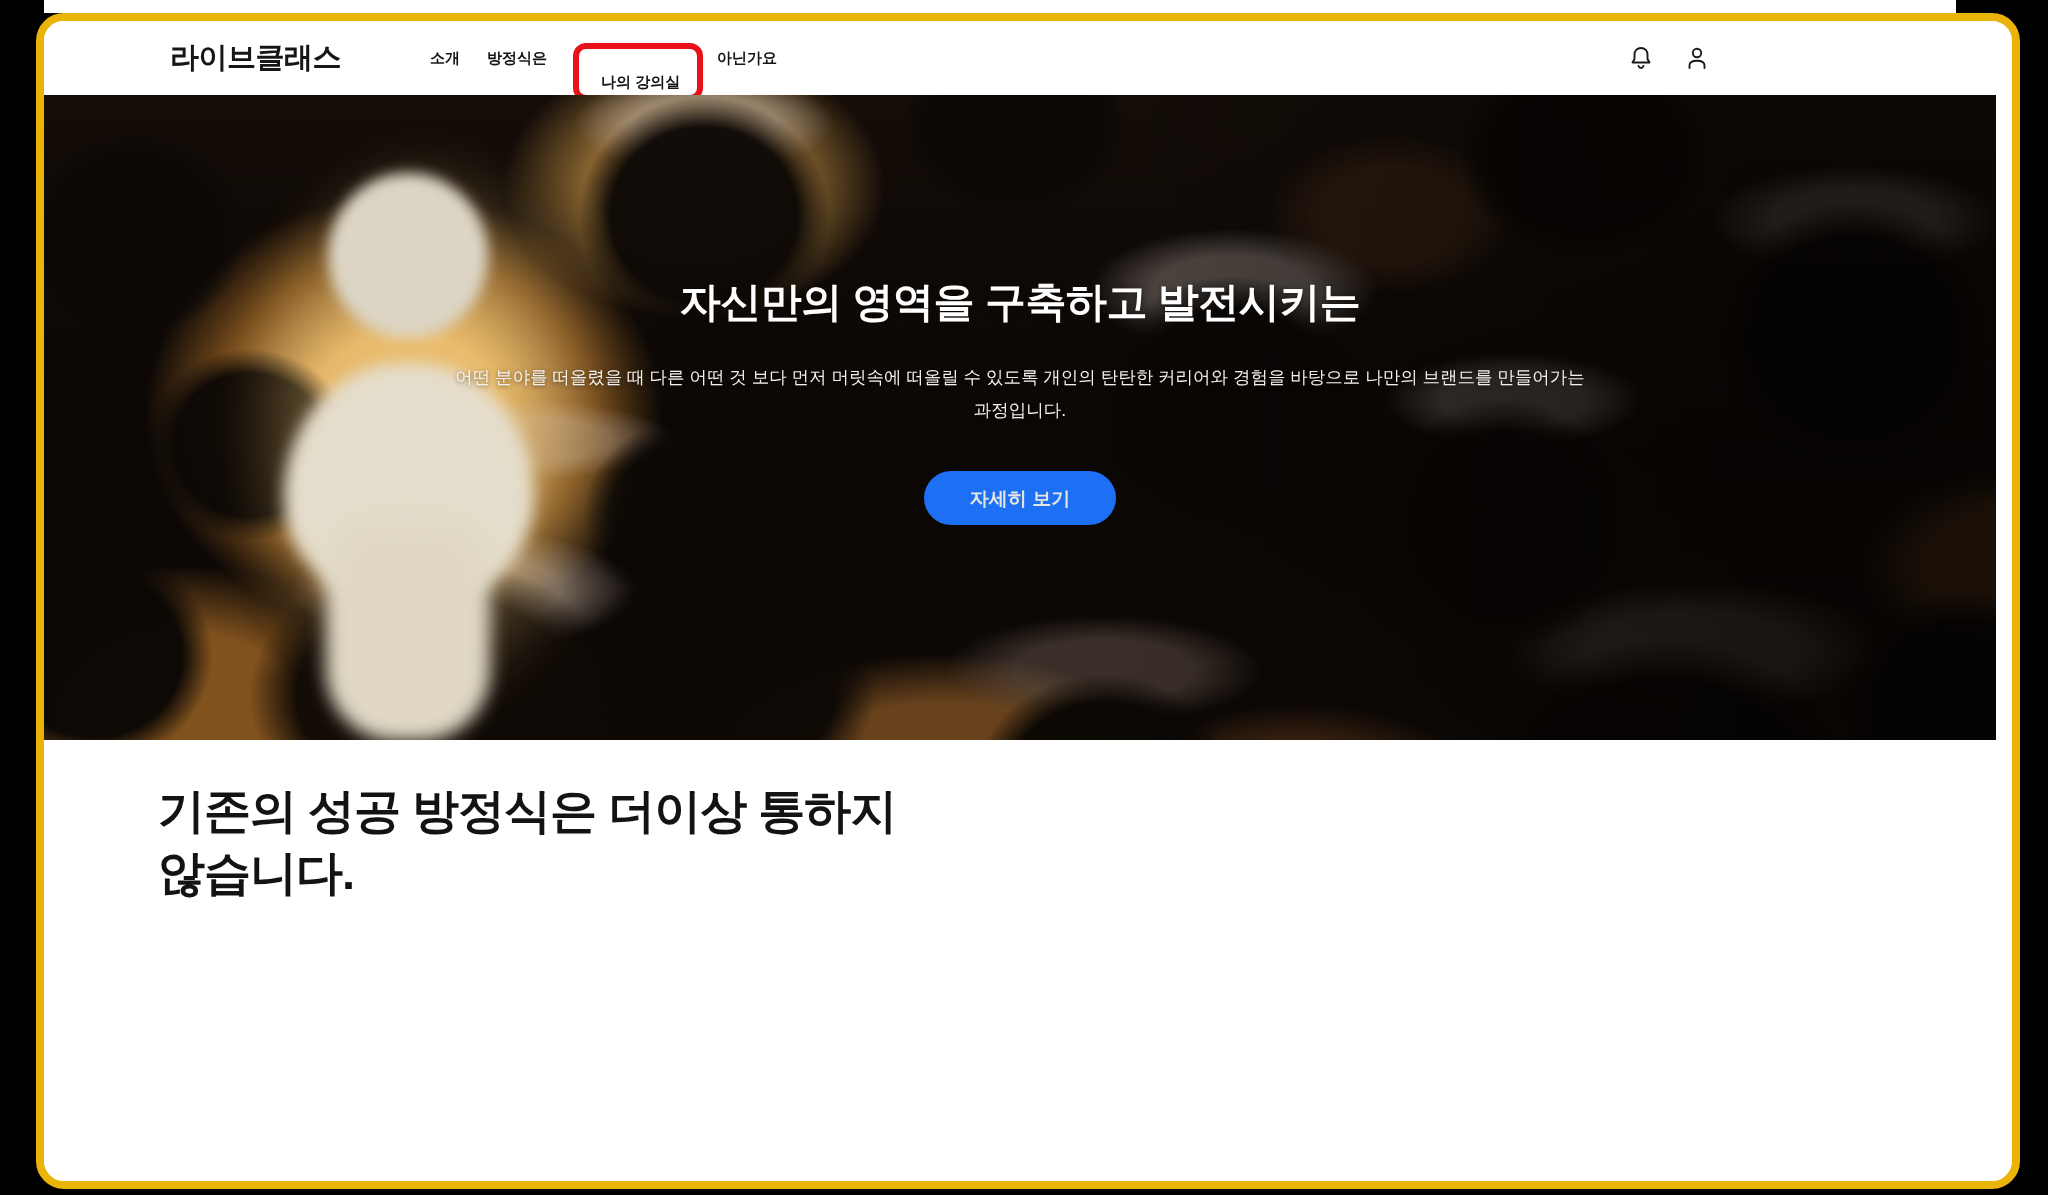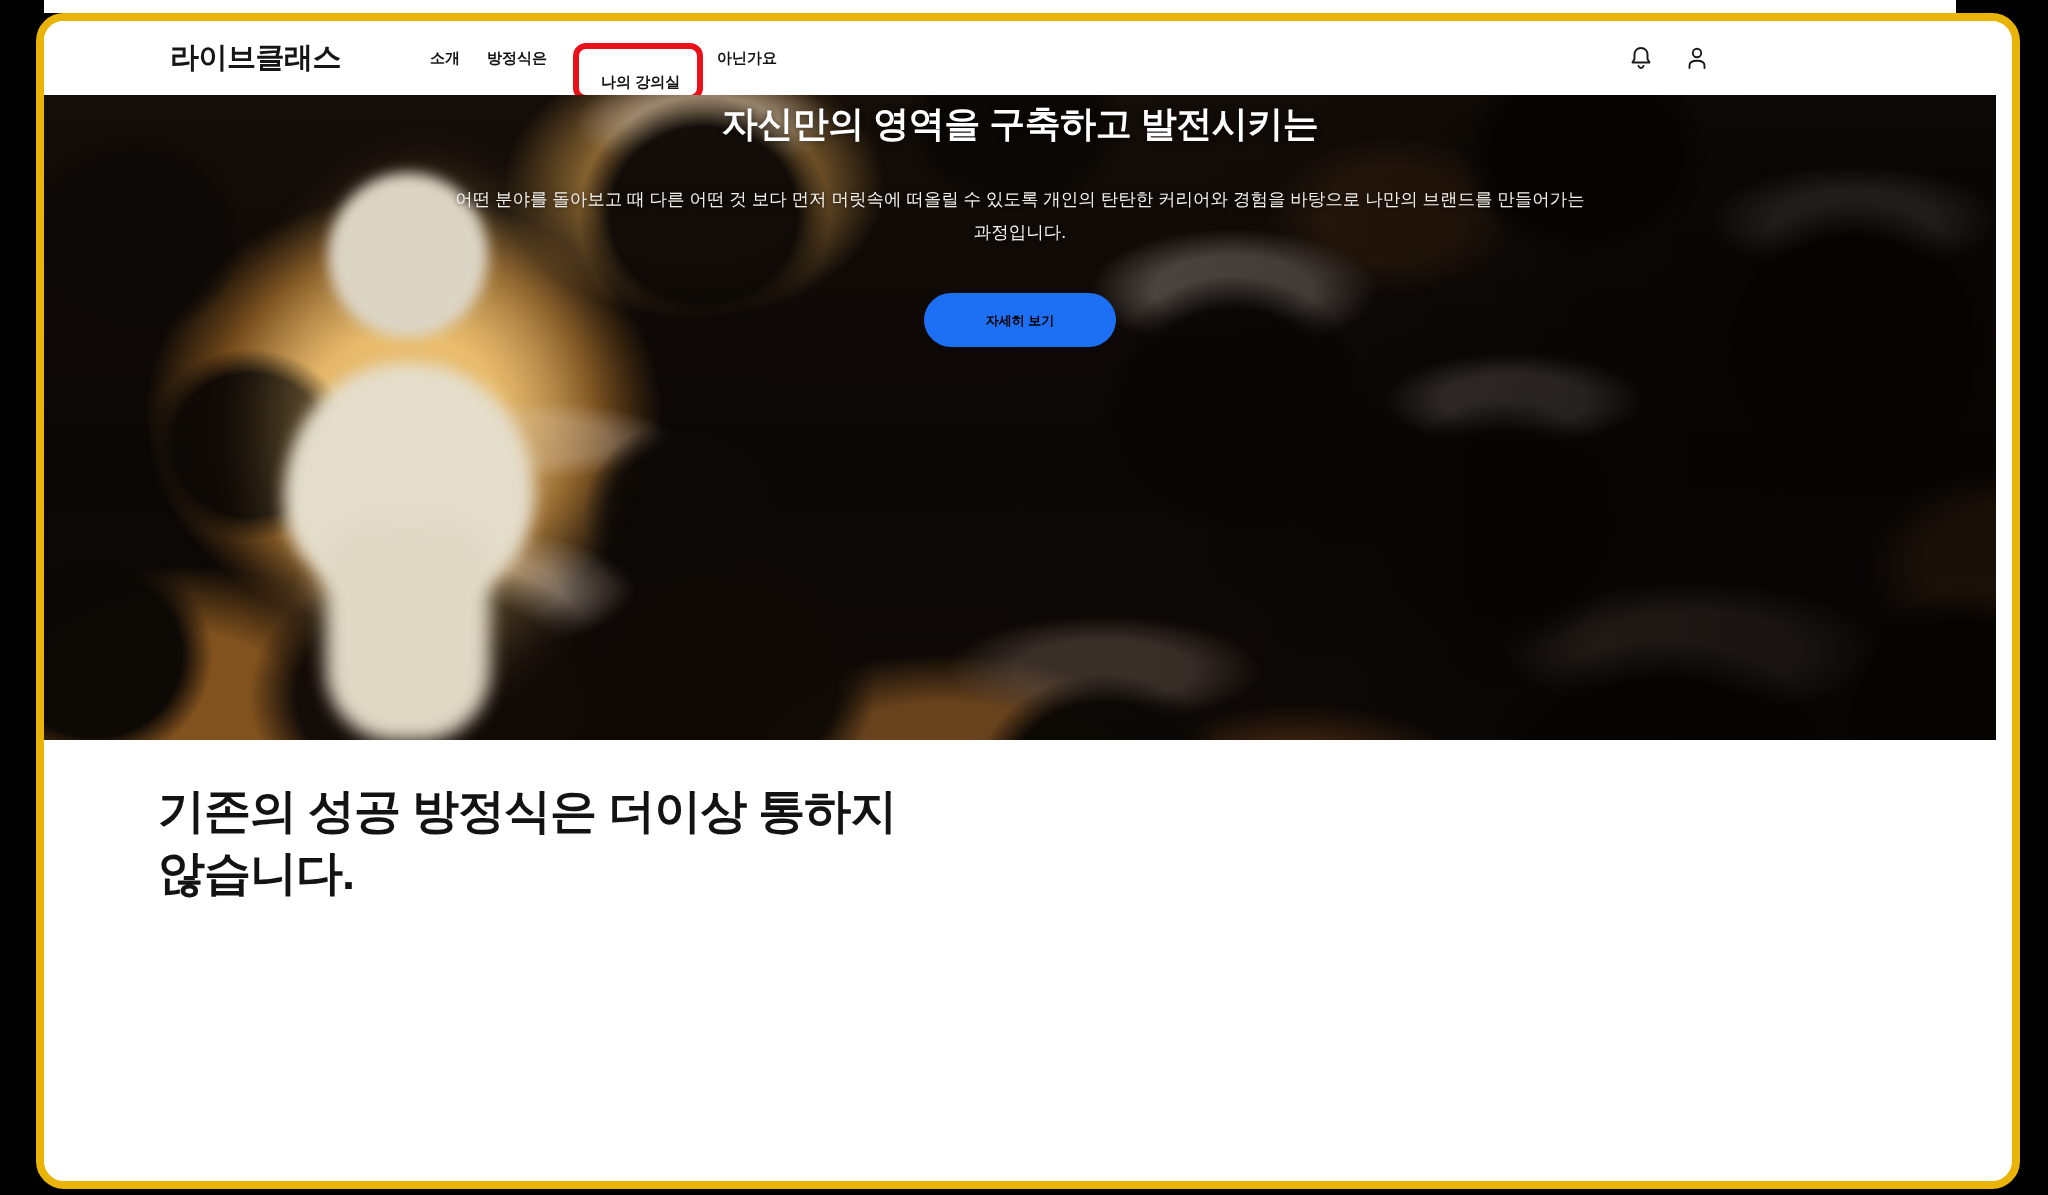--- a/index.html
+++ b/index.html
@@ -107,36 +107,37 @@
     border-radius:125px 125px 100px 100px / 140px 140px 105px 105px;
     background:#e4ddcb;filter:blur(8px);
   }
   .figure-legs{
     position:absolute;left:282px;top:428px;width:164px;height:218px;
     border-radius:55px 55px 70px 70px;
     background:#e0d8c5;filter:blur(9px);
   }
   .hero-content{position:relative;z-index:2;text-align:center;color:#fff;}
   .hero-title{
-    font-size:36px;font-weight:700;line-height:58px;letter-spacing:-0.5px;
+    padding-top:178px;
+    font-size:41px;font-weight:700;line-height:58px;letter-spacing:-0.5px;
     text-shadow:0 1px 6px rgba(0,0,0,0.45);
   }
   .hero-subtitle{
     margin:30px auto 0;
     max-width:1180px;
     font-size:17.5px;font-weight:500;line-height:33px;color:#f4f1ec;
     word-break:keep-all;
     text-shadow:0 1px 4px rgba(0,0,0,0.5);
   }
   .hero-cta{
     margin-top:44px;
     display:inline-block;
     width:192px;height:54px;line-height:54px;
-    background:#1d6ff3;color:#000000;border:none;border-radius:27px;
-    font-size:13px;font-weight:600;font-family:inherit;
+    background:#1d6ff3;color:#e5e5e5;border:none;border-radius:27px;
+    font-size:19px;font-weight:600;font-family:inherit;
     cursor:pointer;
   }
 
   
   .intro{position:relative;height:425px;background:#fff;}
   .intro-heading{
     position:absolute;left:114px;top:40px;width:780px;
     font-size:47px;font-weight:800;line-height:62px;letter-spacing:-1px;color:#131313;
     word-break:keep-all;
   }
@@ -182,21 +183,21 @@
     <div class="hero">
       <div class="figure-glow"></div>
       <div class="figure-head"></div>
       <div class="figure-torso"></div>
       <div class="figure-legs"></div>
 
       <div class="hero-content">
         <div class="hero-title">
           <div>자신만의 영역을 구축하고 발전시키는</div>
         </div>
-        <div class="hero-subtitle">어떤 분야를 돌아보고 때 다른 어떤 것 보다 먼저 머릿속에 떠올릴 수 있도록 개인의 탄탄한 커리어와 경험을 바탕으로 나만의 브랜드를 만들어가는 과정입니다.</div>
+        <div class="hero-subtitle">어떤 분야를 떠올렸을 때 다른 어떤 것 보다 먼저 머릿속에 떠올릴 수 있도록 개인의 탄탄한 커리어와 경험을 바탕으로 나만의 브랜드를 만들어가는 과정입니다.</div>
         <div>
           <button class="hero-cta">자세히 보기</button>
         </div>
       </div>
     </div>
 
     <div class="intro">
       <div class="intro-heading">기존의 성공 방정식은 더이상 통하지 않습니다.</div>
     </div>
 

